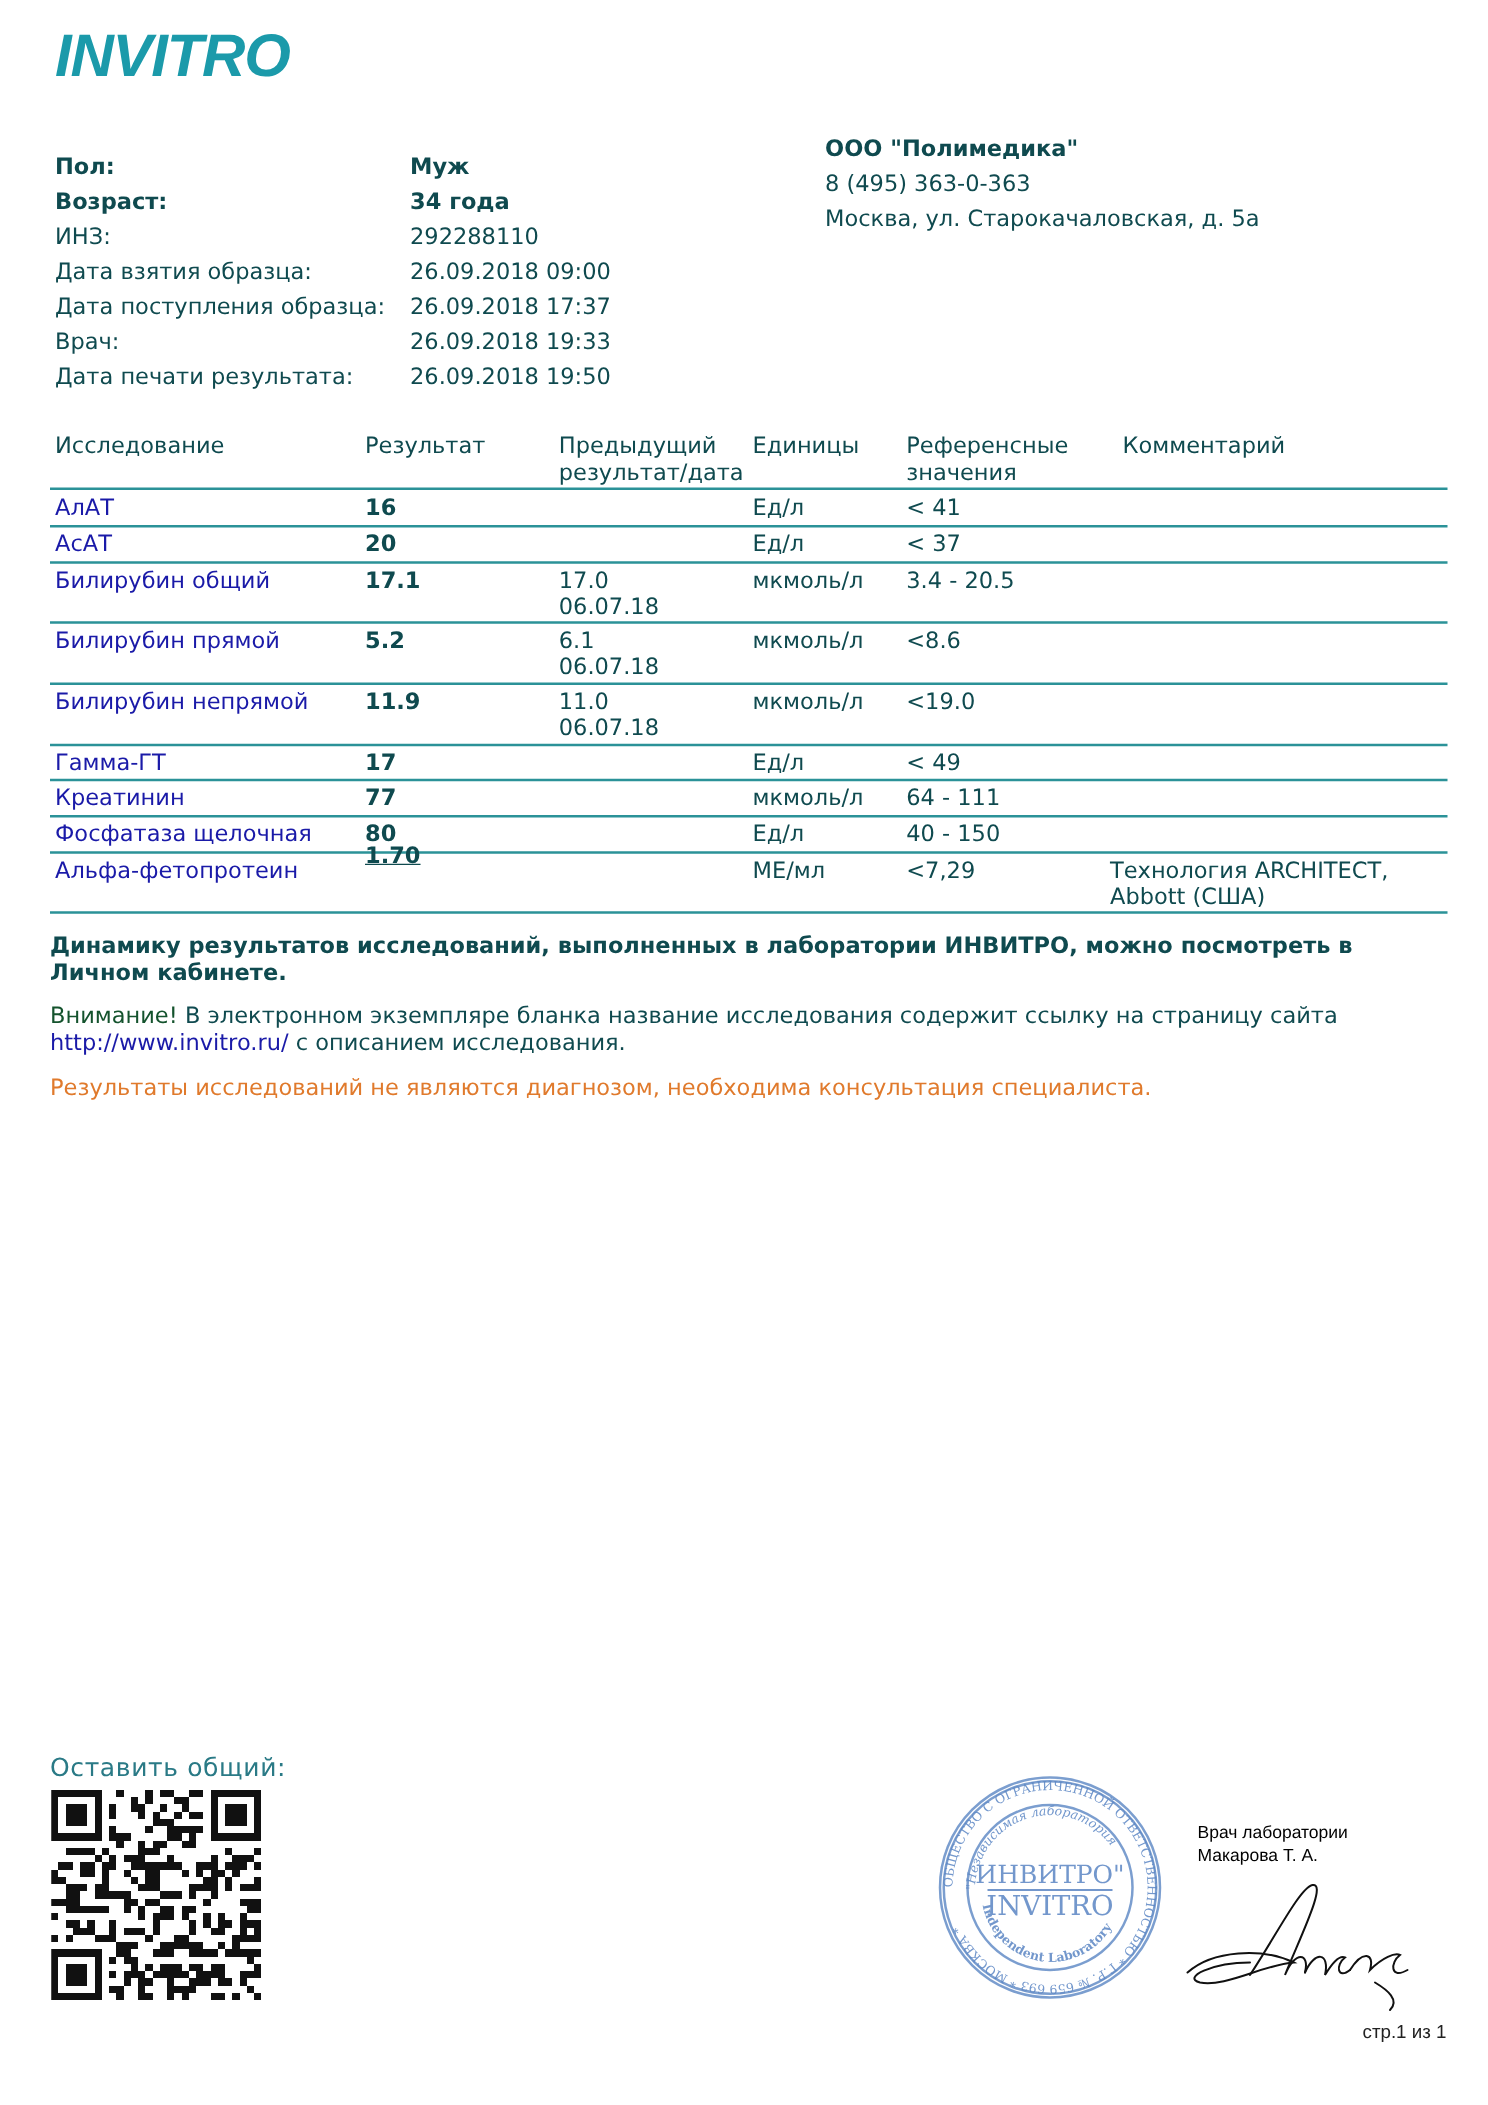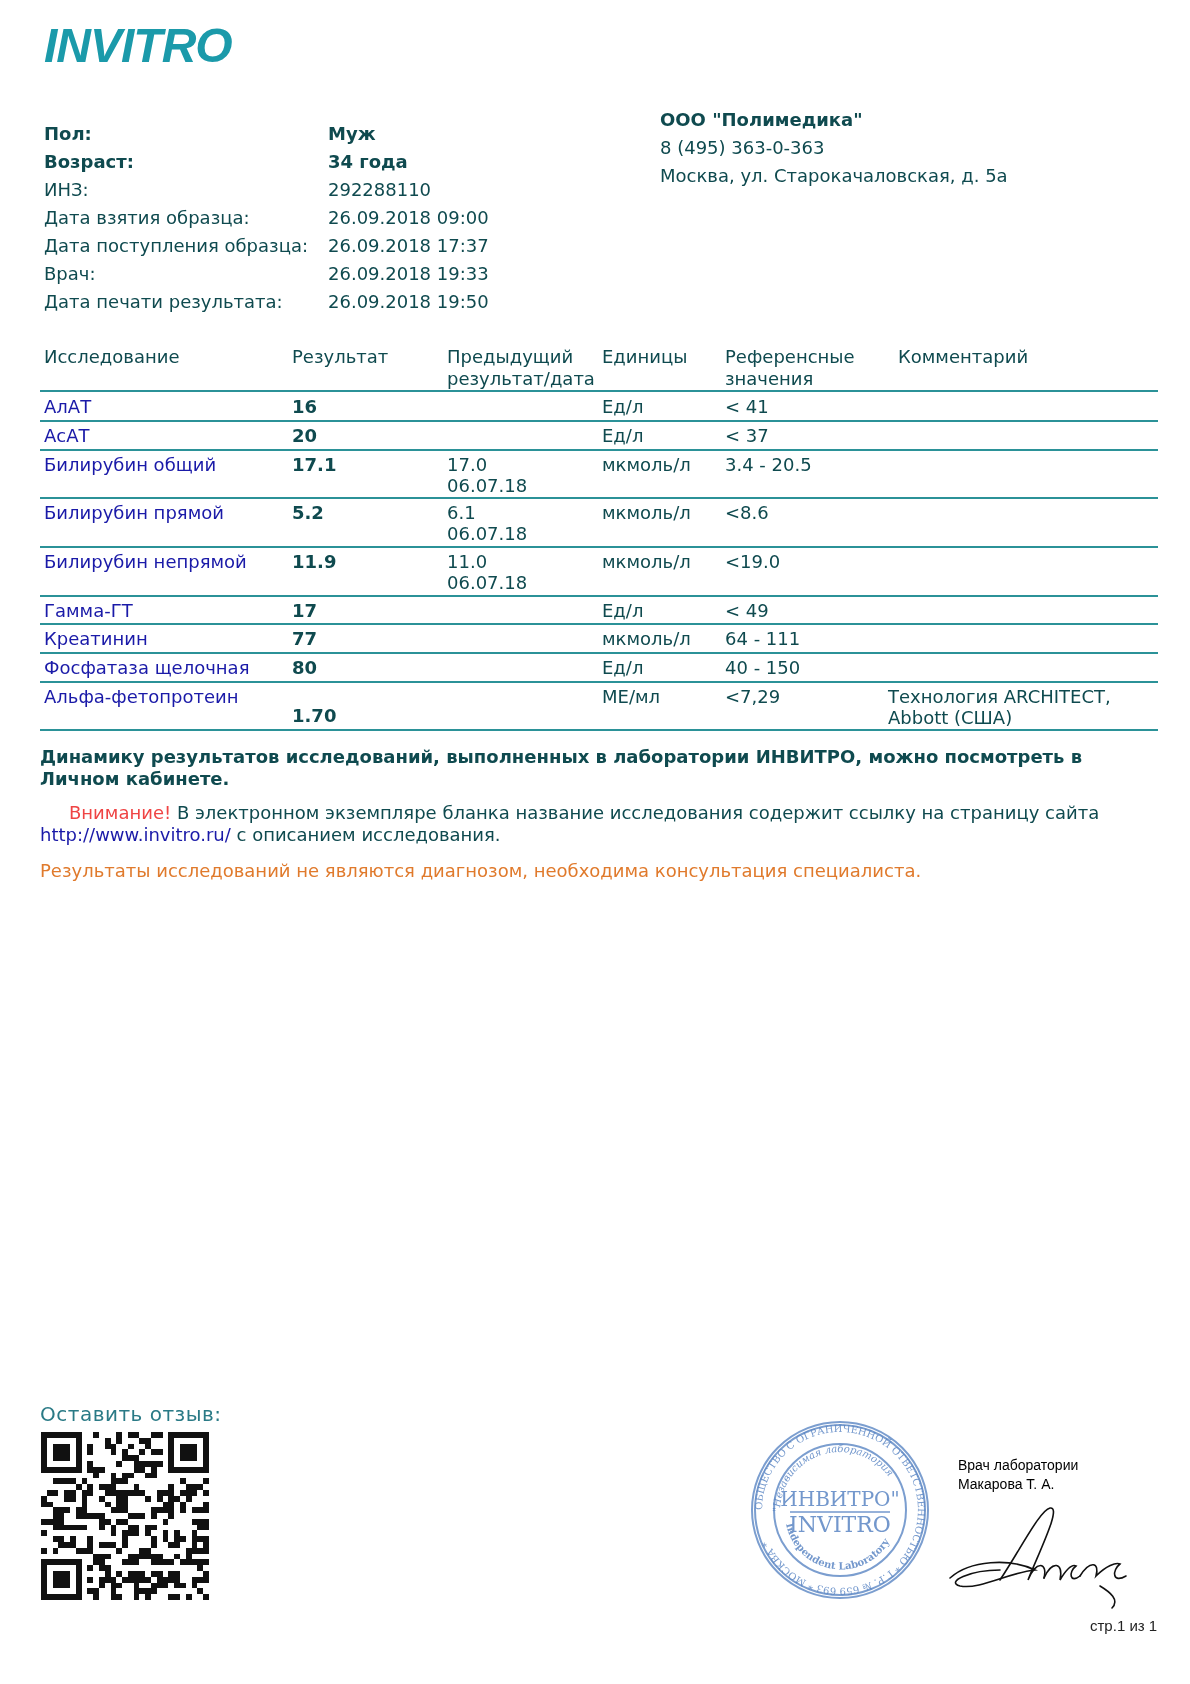--- a/index.html
+++ b/index.html
@@ -19,21 +19,21 @@
   .rule { position: absolute; left: 40px; width: 1118px; height: 2px; background: #2b9298; }
   .cell { position: absolute; font-size: 18px; line-height: 22px; white-space: nowrap; color: #0f4a4f; }
   .name { color: #1a1aa8; left: 44px; }
   .res { left: 292px; font-weight: bold; }
   .prev { left: 447px; }
   .unit { left: 602px; }
   .ref { left: 725px; }
   .com { left: 888px; }
   .note-bold { left: 40px; top: 746px; width: 1110px; font-size: 18px; line-height: 22px; font-weight: bold; color: #0f4a4f; }
   .attn { left: 40px; top: 802px; width: 1110px; font-size: 18px; line-height: 22px; color: #0f4a4f; }
-  .orange { color: #ef4444; margin-left: 29px; }
+  .orange { color: #14532d; }
   .link { color: #1a1aa8; }
   .disclaimer { left: 40px; top: 860px; font-size: 18px; line-height: 22px; color: #e07a2c; white-space: nowrap; }
   .feedback { left: 40px; top: 1402px; font-size: 20px; color: #2a7a86; letter-spacing: 0.5px; }
   .qr { left: 41px; top: 1432px; width: 168px; height: 168px; }
   .stamp { left: 750px; top: 1420px; width: 180px; height: 180px; }
   .doctor { left: 958px; top: 1456px; font-family: "Liberation Sans", sans-serif; font-size: 14px; line-height: 19px; color: #000000; }
   .sig { left: 940px; top: 1500px; width: 200px; height: 110px; }
   .page { left: 1090px; top: 1617px; font-family: "Liberation Sans", sans-serif; font-size: 15px; color: #222; }
 </style>
 </head>
@@ -175,38 +175,38 @@
       <div class="cell prev" style="top: 657px;"></div>
       <div class="cell prev" style="top: 678px;"></div>
       <div class="cell unit" style="top: 657px;">Ед/л</div>
       <div class="cell ref" style="top: 657px;">40 - 150</div>
       <div class="cell com" style="top: 657px;"></div>
       <div class="cell com" style="top: 678px;"></div>
       <div class="rule" style="top: 681px;"></div>
     </div>
     <div>
       <div class="cell name" style="top: 686px;">Альфа-фетопротеин</div>
-      <div class="cell res" style="top: 705px;">1.70</div>
+      <div class="cell res" style="top: 674px; text-decoration: underline;">1.70</div>
       <div class="cell prev" style="top: 686px;"></div>
       <div class="cell prev" style="top: 707px;"></div>
       <div class="cell unit" style="top: 686px;">МЕ/мл</div>
       <div class="cell ref" style="top: 686px;">&lt;7,29</div>
       <div class="cell com" style="top: 686px;">Технология ARCHITECT,</div>
       <div class="cell com" style="top: 707px;">Abbott (США)</div>
       <div class="rule" style="top: 729px;"></div>
     </div>
   </div>
 
 <div class="abs note-bold">Динамику результатов исследований, выполненных в лаборатории ИНВИТРО, можно посмотреть в Личном кабинете.</div>
 <div class="abs attn">
   <span class="orange">Внимание!</span><span> В электронном экземпляре бланка название исследования содержит ссылку на страницу сайта </span><br><span class="link">http://www.invitro.ru/</span><span> с описанием исследования.</span>
 </div>
 <div class="abs disclaimer">Результаты исследований не являются диагнозом, необходима консультация специалиста.</div>
 
-<div class="abs feedback">Оставить отзыв:</div>
+<div class="abs feedback">Оставить общий:</div>
 <svg class="abs qr" viewBox="0 0 29 29" shape-rendering="crispEdges" id="qr">
     <rect x="9" y="0" width="1" height="1" fill="#111"></rect>
     <rect x="13" y="0" width="1" height="1" fill="#111"></rect>
     <rect x="15" y="0" width="1" height="1" fill="#111"></rect>
     <rect x="16" y="0" width="1" height="1" fill="#111"></rect>
     <rect x="19" y="0" width="1" height="1" fill="#111"></rect>
     <rect x="20" y="0" width="1" height="1" fill="#111"></rect>
     <rect x="11" y="1" width="1" height="1" fill="#111"></rect>
     <rect x="13" y="1" width="1" height="1" fill="#111"></rect>
     <rect x="17" y="1" width="1" height="1" fill="#111"></rect>

